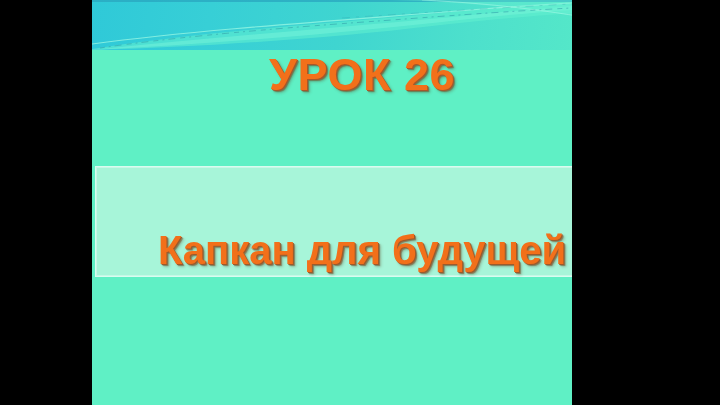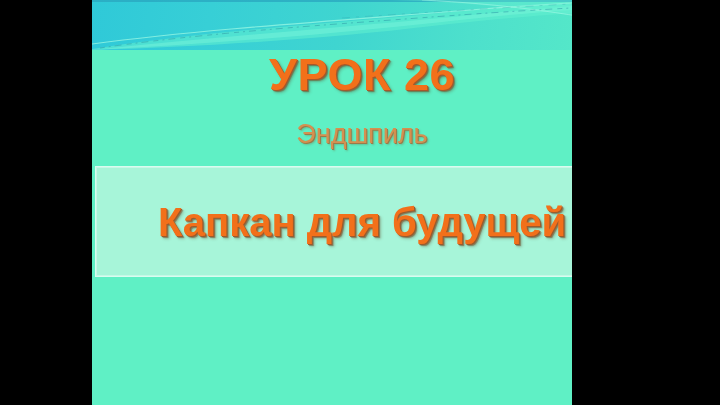--- a/index.html
+++ b/index.html
@@ -77,22 +77,22 @@
 
   
   #textbox {
     position:absolute;
     left:3px; top:166px;
     width:534px; height:111px;
     background:#a7f5d9;
     border:1px solid #d9fcf0;
     box-shadow:0 0 0 1px rgba(255,255,255,.35) inset;
     display:flex;
-    flex-direction:column;
-    align-items:center;
+    flex-direction:row;
+    align-items:flex-end;
     justify-content:center;
   }
   #textbox .line {
     font-size:40px;
     font-weight:bold;
     color:#f2701a;
     letter-spacing:0px;
     line-height:1.30;
     white-space:nowrap;
     text-shadow:
@@ -124,20 +124,19 @@
         <path d="M300,0 C380,2 450,10 540,24 L540,0 Z" fill="#6ef1d5" opacity="0.35"></path>
         <path d="M330,0 C410,4 470,12 540,26" fill="none" stroke="#a8fae8" stroke-width="1" opacity="0.55"></path>
 
         <path d="M8,48 C90,36 200,27 300,20 C390,13 470,8 540,5" fill="none" stroke="#2f9aa8" stroke-width="1" opacity="0.55" stroke-dasharray="5 4 2 4 7 5"></path>
         <path d="M250,18 C340,12 430,6 540,1" fill="none" stroke="#2f9aa8" stroke-width="0.8" opacity="0.35" stroke-dasharray="8 6 3 6"></path>
       </svg>
     </div>
 
     <div id="title">УРОК 26</div>
 
-    <div id="subtitle">Эндшпиль</div>
 
     <div id="textbox">
       <div class="line">Капкан для будущей</div>
     </div>
 
   </div>
 </div>
 
 </body></html>

